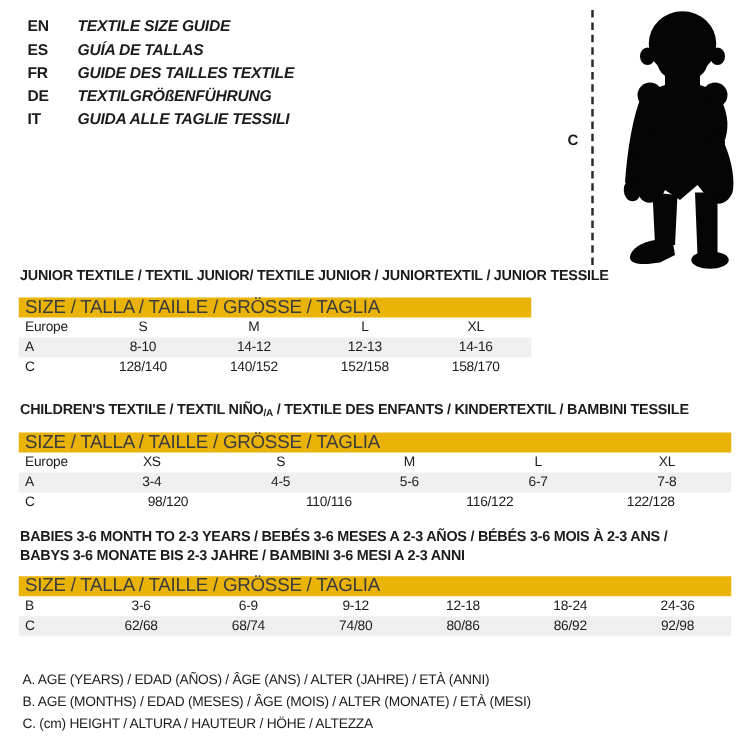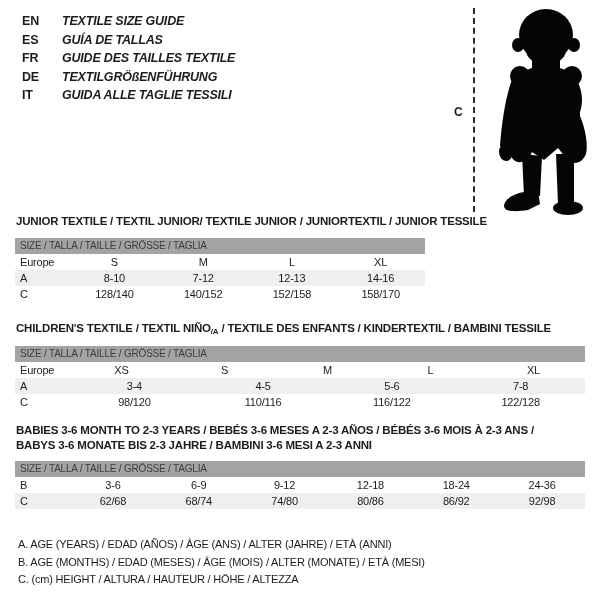--- a/index.html
+++ b/index.html
@@ -29,21 +29,21 @@
 
   
   .section-title { position: absolute; left: 16px; font-size: 11.5px; font-weight: bold;
                    white-space: nowrap; line-height: 15px; }
   .sub { font-size: 8px; vertical-align: -2px; }
 
   
   .size-table { position: absolute; left: 15px; }
   .t1 { width: 410px; }
   .t2, .t3 { width: 570px; }
-  .size-bar { height: 16px; background: #a3a3a3; color: #3c3c3c; font-size: 10px;
+  .size-bar { height: 16px; background: #eab308; color: #3c3c3c; font-size: 15px;
               line-height: 16px; padding-left: 5px; }
   .trow { display: flex; height: 16px; line-height: 16px; font-size: 11px; }
   .trow.shaded { background: #efefef; }
   .tlabel { flex: 0 0 55px; padding-left: 5px; }
   .tcell { flex: 1 1 0; text-align: center; }
 
   
   .notes { position: absolute; top: 536px; left: 18px; font-size: 11px; font-weight: normal;
            line-height: 17.5px; }
   .note-line { white-space: nowrap; }
@@ -113,21 +113,21 @@
   <div class="trow">
     <span class="tlabel">Europe</span>
     <span class="tcell">S</span>
     <span class="tcell">M</span>
     <span class="tcell">L</span>
     <span class="tcell">XL</span>
   </div>
   <div class="trow shaded">
     <span class="tlabel">A</span>
     <span class="tcell">8-10</span>
-    <span class="tcell">7-12</span>
+    <span class="tcell">14-12</span>
     <span class="tcell">12-13</span>
     <span class="tcell">14-16</span>
   </div>
   <div class="trow">
     <span class="tlabel">C</span>
     <span class="tcell">128/140</span>
     <span class="tcell">140/152</span>
     <span class="tcell">152/158</span>
     <span class="tcell">158/170</span>
   </div>
@@ -144,20 +144,21 @@
     <span class="tcell">S</span>
     <span class="tcell">M</span>
     <span class="tcell">L</span>
     <span class="tcell">XL</span>
   </div>
   <div class="trow shaded">
     <span class="tlabel">A</span>
     <span class="tcell">3-4</span>
     <span class="tcell">4-5</span>
     <span class="tcell">5-6</span>
+    <span class="tcell">6-7</span>
     <span class="tcell">7-8</span>
   </div>
   <div class="trow">
     <span class="tlabel">C</span>
     <span class="tcell">98/120</span>
     <span class="tcell">110/116</span>
     <span class="tcell">116/122</span>
     <span class="tcell">122/128</span>
   </div>
 </div>

